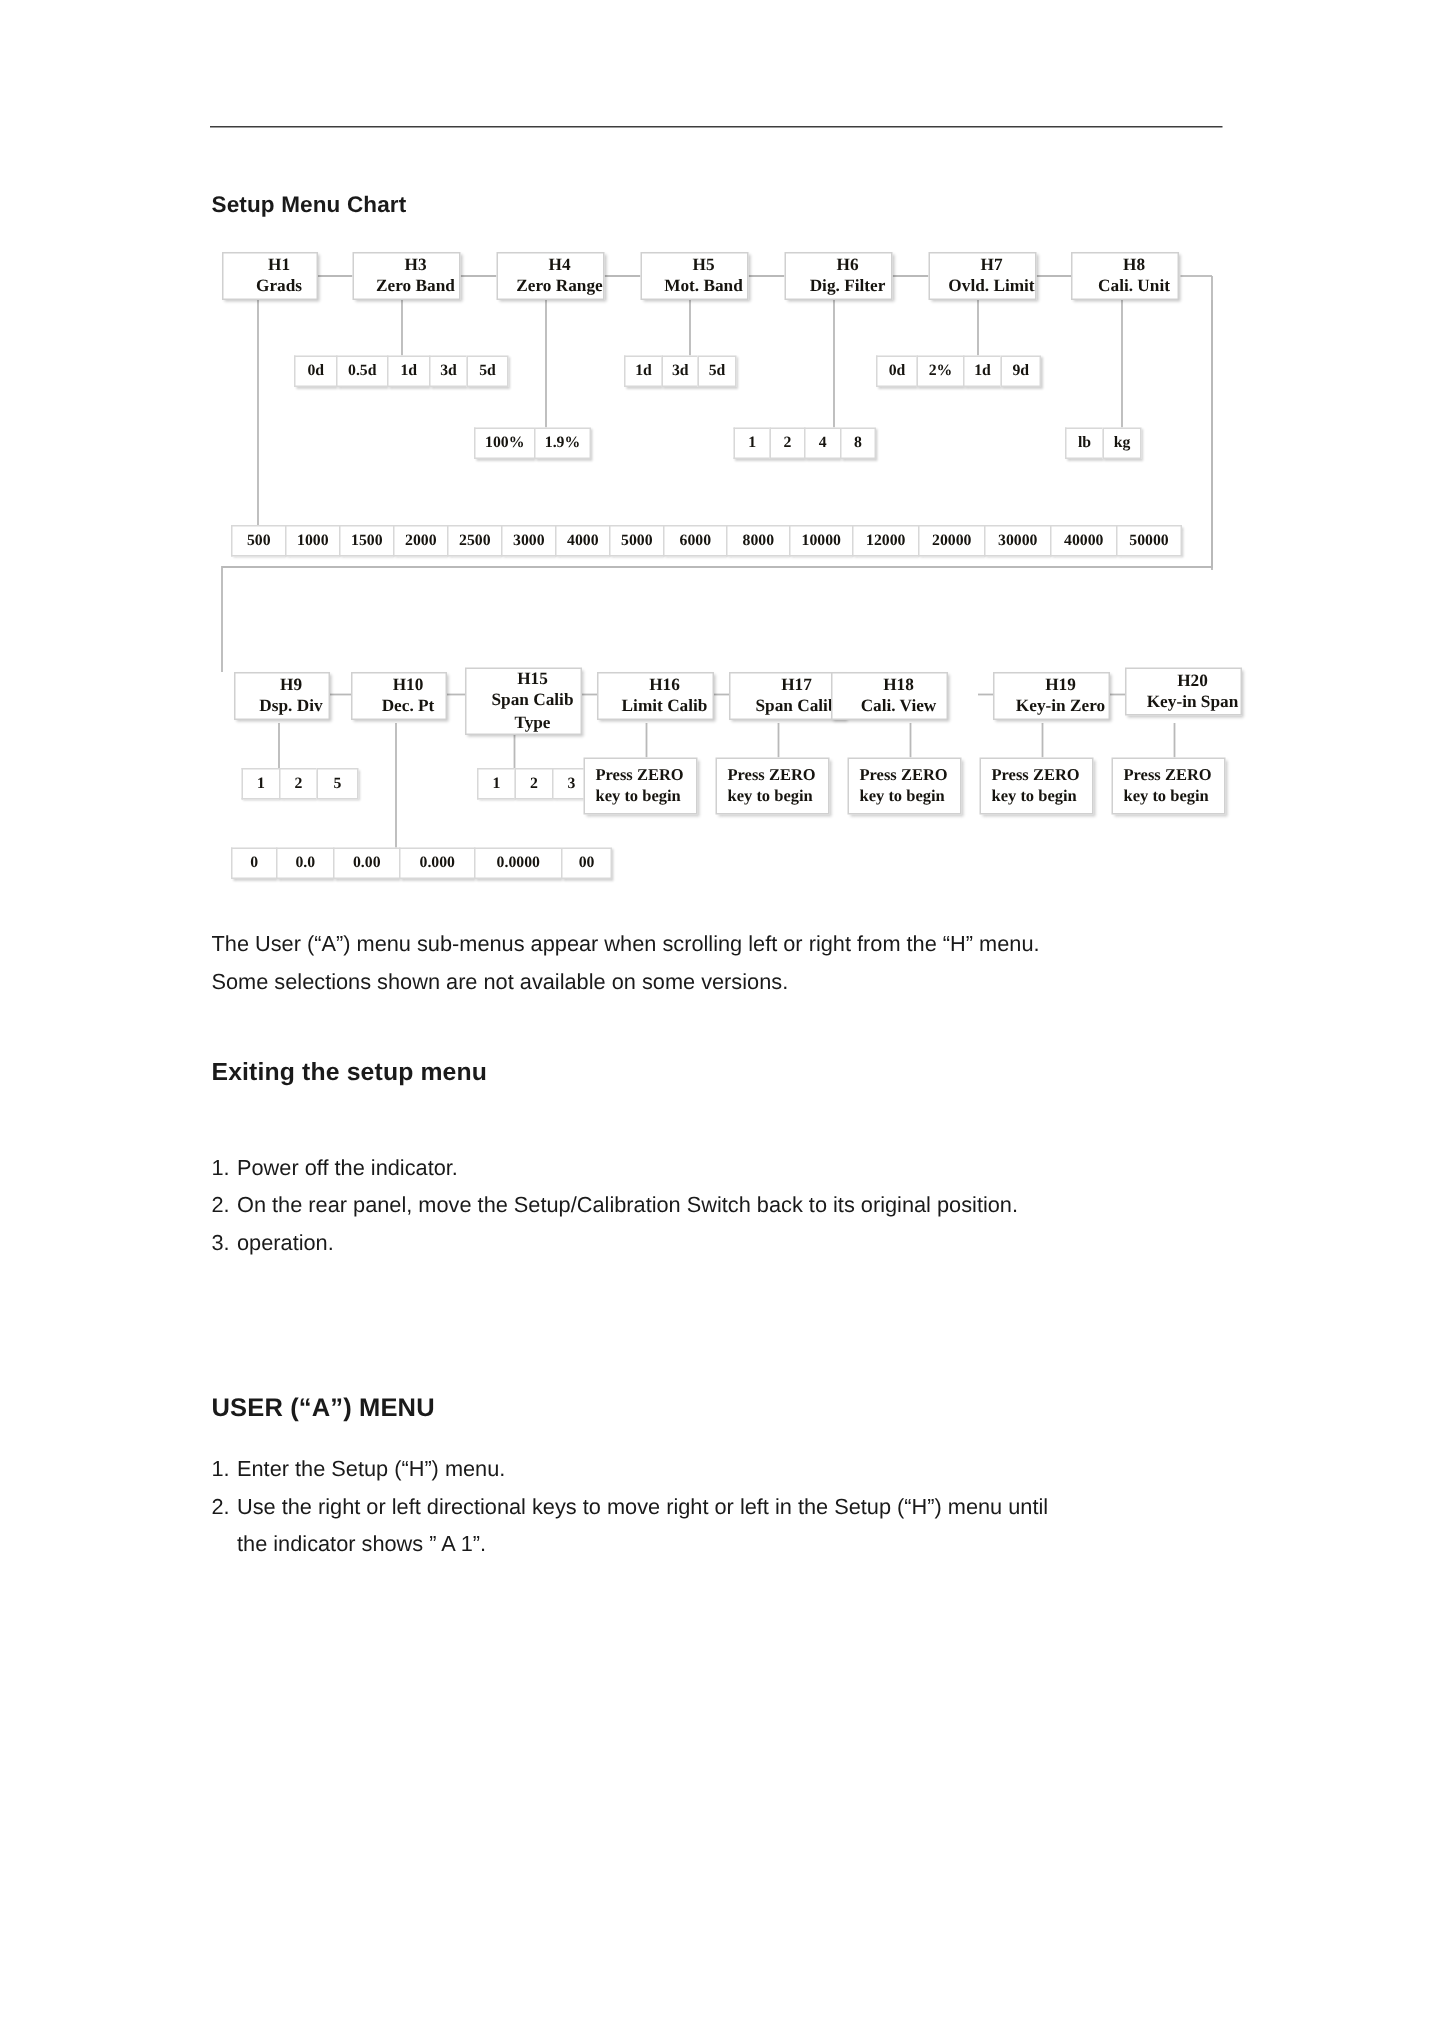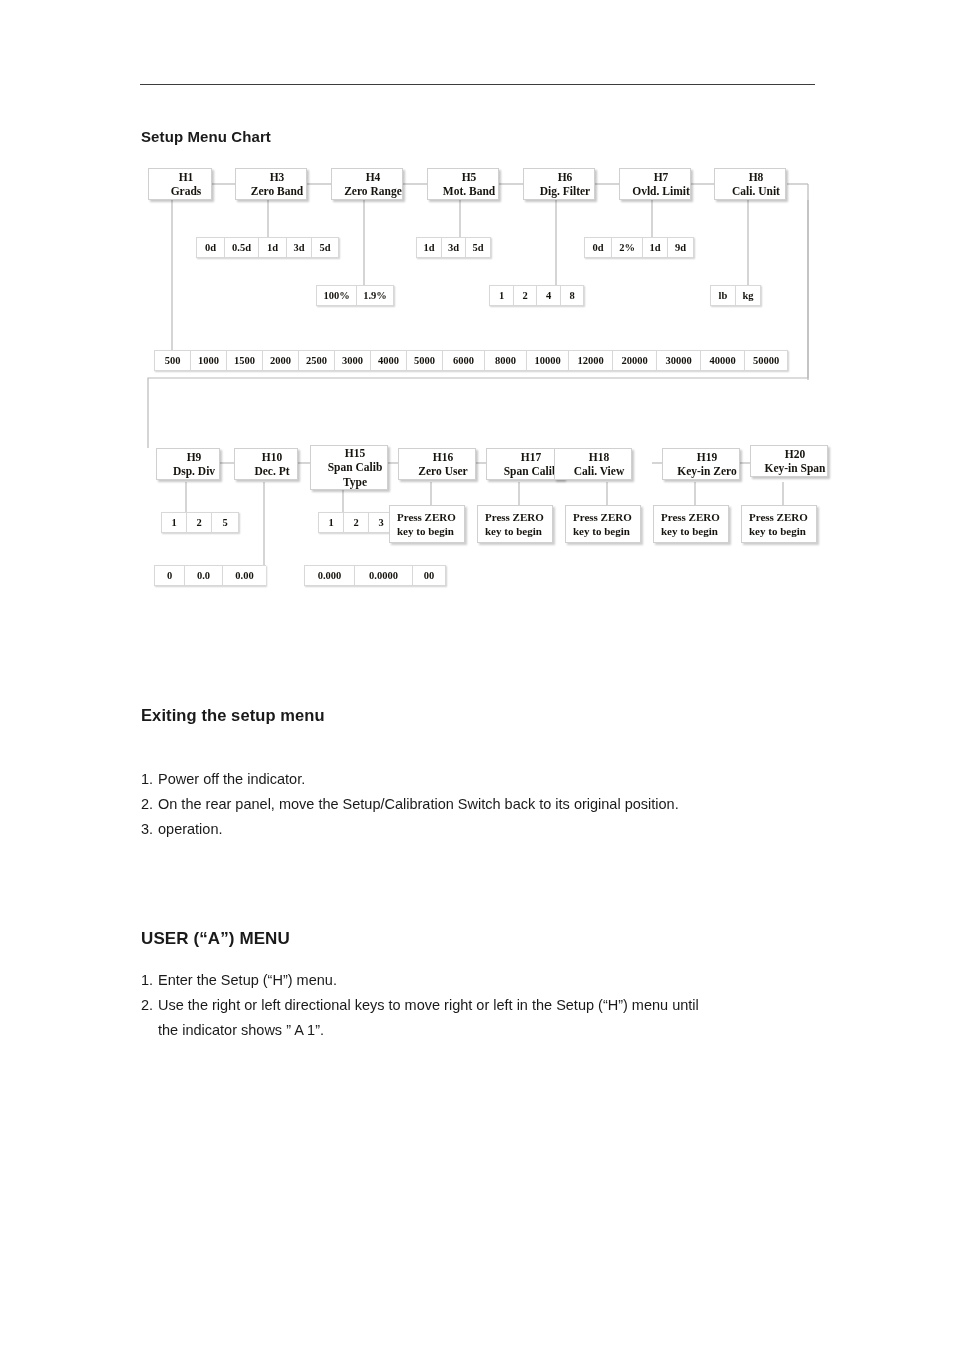--- a/index.html
+++ b/index.html
@@ -314,21 +314,21 @@
       <span class="nid">H10</span>
       <span class="nlbl">Dec. Pt</span>
     </div>
     <div class="node" style="left:170px; top:285px; width:78px; height:45px;">
       <span class="nid">H15</span>
       <span class="nlbl">Span Calib</span>
       <span class="nlbl">Type</span>
     </div>
     <div class="node" style="left:258px; top:288px; width:78px; height:32px;">
       <span class="nid">H16</span>
-      <span class="nlbl">Zero User</span>
+      <span class="nlbl">Limit Calib</span>
     </div>
     <div class="node" style="left:346px; top:288px; width:78px; height:32px;">
       <span class="nid">H17</span>
       <span class="nlbl">Span Calib</span>
     </div>
     <div class="node" style="left:414px; top:288px; width:78px; height:32px;">
       <span class="nid">H18</span>
       <span class="nlbl">Cali. View</span>
     </div>
     <div class="node" style="left:522px; top:288px; width:78px; height:32px;">
@@ -349,21 +349,21 @@
     <div class="optrow" style="left:178px; top:352px;">
       <div class="opt" style="width:25px;">1</div>
       <div class="opt" style="width:25px;">2</div>
       <div class="opt" style="width:26px;">3</div>
     </div>
 
     <div class="optrow" style="left:14px; top:405px;">
       <div class="opt" style="width:30px;">0</div>
       <div class="opt" style="width:38px;">0.0</div>
       <div class="opt" style="width:44px;">0.00</div>
-      <div class="opt" style="width:50px;margin-left:38px;">0.000</div>
+      <div class="opt" style="width:50px;">0.000</div>
       <div class="opt" style="width:58px;">0.0000</div>
       <div class="opt" style="width:34px;">00</div>
     </div>
 
     <div class="pressbox" style="left:249px; top:345px; width:76px; height:38px;">
       <span>Press ZERO</span>
       <span>key to begin</span>
     </div>
     <div class="pressbox" style="left:337px; top:345px; width:76px; height:38px;">
       <span>Press ZERO</span>
@@ -377,20 +377,24 @@
       <span>Press ZERO</span>
       <span>key to begin</span>
     </div>
     <div class="pressbox" style="left:601px; top:345px; width:76px; height:38px;">
       <span>Press ZERO</span>
       <span>key to begin</span>
     </div>
 
   </div>
 
+  <div class="para" style="top:618px;">
+    <span>The User (“A”) menu sub-menus appear when scrolling left or right from the “H” menu.</span><br>
+    <span>Some selections shown are not available on some versions.</span>
+  </div>
 
   <h2 class="section-title" style="top:706px;">Exiting the setup menu</h2>
 
   <div class="listitem" style="top:767px;">
     <span class="num">1.</span>
     <span class="txt">Power off the indicator.</span>
   </div>
 
   <div class="listitem" style="top:792px;">
     <span class="num">2.</span>

